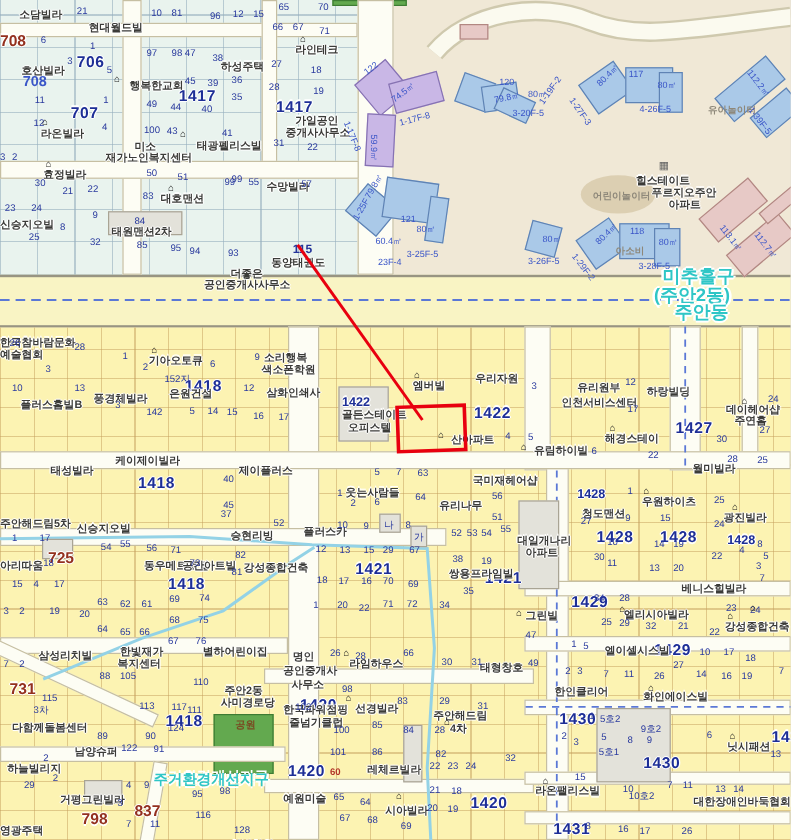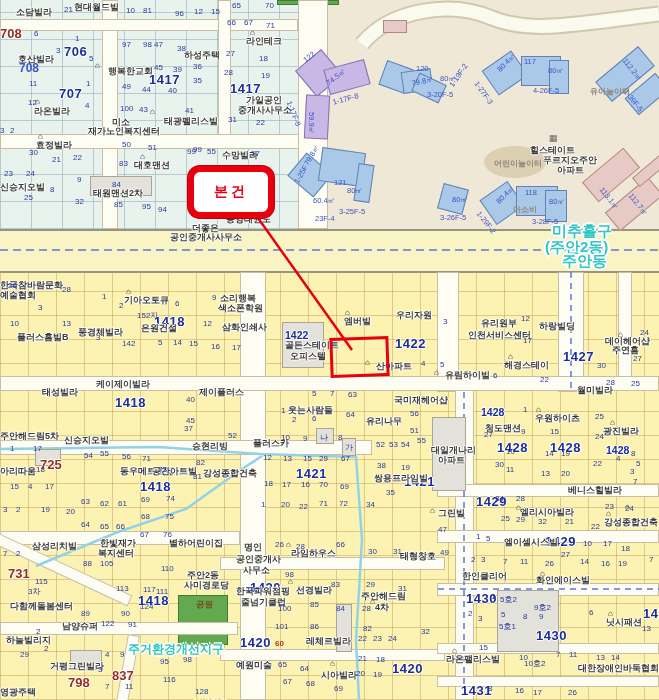--- a/index.html
+++ b/index.html
@@ -119,21 +119,21 @@
     <div class="bldg b-gray" style="left: 90px; top: 176px; width: 62px; height: 20px;"></div>
     <div class="bldg b-gray" style="left: 282px; top: 322px; width: 42px; height: 46px;"></div>
     <div class="bldg b-gray" style="left: 432px; top: 417px; width: 34px; height: 74px;"></div>
     <div class="bldg b-gray" style="left: 497px; top: 590px; width: 62px; height: 62px;"></div>
     <div class="bldg b-gray" style="left: 70px; top: 650px; width: 32px; height: 20px;"></div>
     <div class="bldg b-gray" style="left: 336px; top: 604px; width: 16px; height: 48px;"></div>
     <div class="bldg b-gray" style="left: 35px; top: 449px; width: 26px; height: 17px;"></div>
     <div class="bldg b-gray" style="left: 316px; top: 428px; width: 18px; height: 16px;"></div>
     <div class="bldg b-gray" style="left: 342px; top: 438px; width: 14px; height: 18px;"></div>
     <span class="lb name" style="left: 16px; top: 8px;">소담빌라</span>
-    <span class="lb name" style="left: 74px; top: 3px;">현대월드빌</span>
+    <span class="lb name" style="left: 74px; top: 19px;">현대월드빌</span>
     <span class="lb name" style="left: 18px; top: 55px;">호산빌라</span>
     <span class="lb name" style="left: 108px; top: 67px;">행복한교회</span>
     <span class="lb name" style="left: 184px; top: 51px;">하성주택</span>
     <span class="lb name" style="left: 34px; top: 107px;">라온빌라</span>
     <span class="lb name" style="left: 112px; top: 118px;">미소</span>
     <span class="lb name" style="left: 88px; top: 127px;">재가노인복지센터</span>
     <span class="lb name" style="left: 164px; top: 117px;">태광펠리스빌</span>
     <span class="lb name" style="left: 36px; top: 141px;">효정빌라</span>
     <span class="lb name" style="left: 246px; top: 37px;">라인테크</span>
     <span class="lb name" style="left: 0px; top: 183px;">신승지오빌</span>
@@ -609,16 +609,13 @@
     <span class="icon" style="left: 608px; top: 610px;">⌂</span>
     <span class="icon" style="left: 540px; top: 570px;">⌂</span>
     <span class="icon" style="left: 370px; top: 598px;">⌂</span>
     <span class="icon" style="left: 330px; top: 660px;">⌂</span>
     <span class="icon" style="left: 625px; top: 503px;">⌂</span>
     <span class="gicon" style="left: 549px; top: 134px;">▦</span>
     <div id="subject-rect" style="left: 330px; top: 337px; width: 53px; height: 34px; transform: rotate(-2deg);"></div>
   <svg class="ov" id="svg-top" width="659" height="700">
       <path d="M248,204 L352,350" stroke="#e8000f" stroke-width="2.5" fill="none"></path>
     </svg>
-  <div id="callout" style="left: 188px; top: 166px; width: 74px; height: 40px;">
-    <span>본건</span>
-  </div>
 </div>
 
 </body></html>

